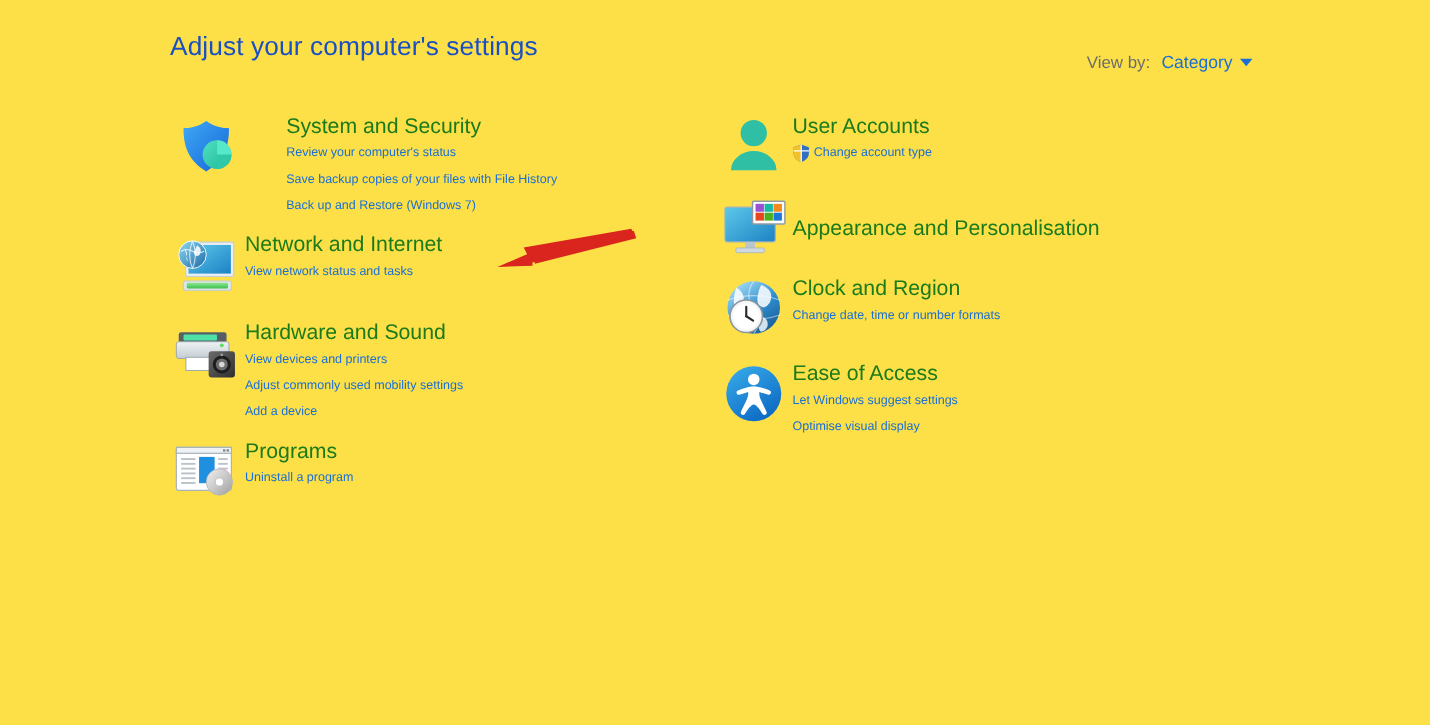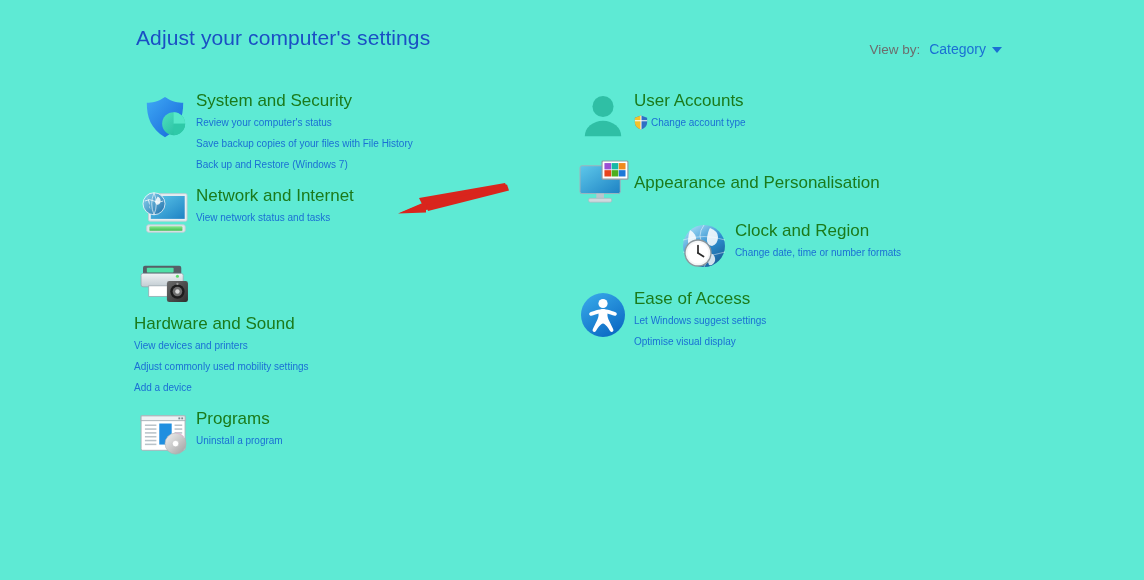--- a/index.html
+++ b/index.html
@@ -11,21 +11,21 @@
     width: 1144px;
     height: 580px;
     position: relative;
     overflow: hidden;
     font-family: "Liberation Sans", sans-serif;
     -webkit-font-smoothing: antialiased;
   }
   .page {
     position: absolute;
     inset: 0;
-    background: #5eead4;
+    background: #fde047;
   }
 
   
   .page-title {
     position: absolute;
     left: 136px;
     top: 26px;
     font-size: 21px;
     color: #1a4fc4;
     letter-spacing: 0.1px;
@@ -97,26 +97,26 @@
   }
   .cat-link.with-shield {
     display: flex;
     align-items: center;
     gap: 3px;
   }
   .cat.title-only .cat-title { line-height: 58px; }
   .cat.title-only .cat-body { padding-top: 0; }
 
   
-  .cat.sys { margin-bottom: 8px; }
+  .cat.sys { margin-bottom: 8px; gap: 33px; }
   .cat.net { margin-bottom: 12px; }
-  .cat.hw  { margin-bottom: 8px; flex-direction: column; }
+  .cat.hw  { margin-bottom: 8px; }
   .cat.ua  { margin-bottom: 8px; }
   .cat.ap  { margin-bottom: 6px; text-align: center; }
-  .cat.clk { margin-bottom: 10px; justify-content: center; }
+  .cat.clk { margin-bottom: 10px; }
 
   
 
   
   .ico-shield { width: 46px; height: 46px; position: relative; }
   .uac-shield { width: 14px; height: 15px; min-width: 14px; }
 
   
   .ico-net { width: 52px; height: 44px; position: relative; }
 

